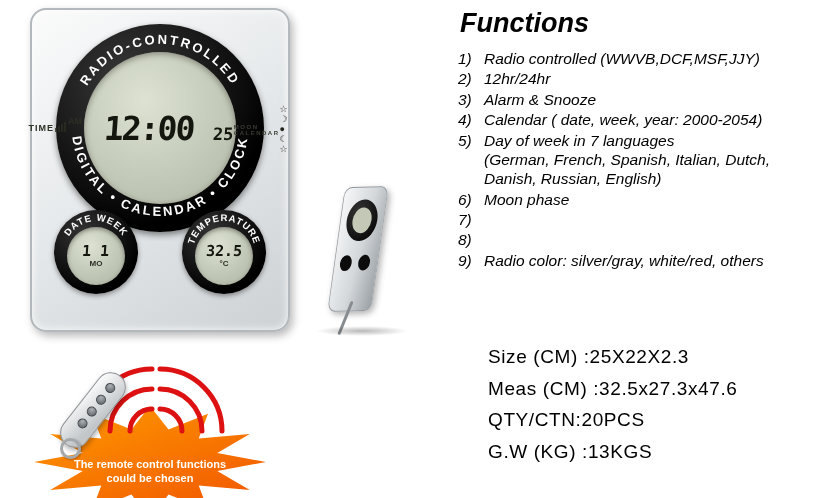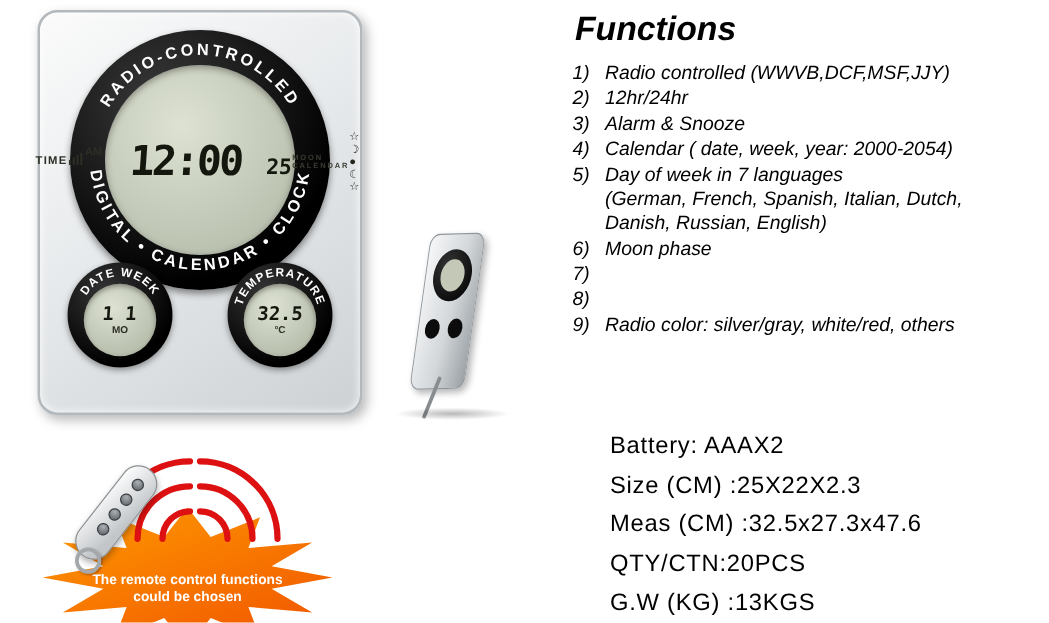--- a/index.html
+++ b/index.html
@@ -255,20 +255,19 @@
     <div class="fn-item">
       <span class="fn-num">8)</span>
     </div>
     <div class="fn-item">
       <span class="fn-num">9)</span>
       <span class="fn-text">Radio color: silver/gray,  white/red, others</span>
     </div>
   </div>
 
   <div class="specs">
-    <div class="spec-line">Battery:  AAAX2</div>
     <div class="spec-line">Size (CM) :25X22X2.3</div>
     <div class="spec-line">Meas (CM) :32.5x27.3x47.6</div>
     <div class="spec-line">QTY/CTN:20PCS</div>
     <div class="spec-line">G.W (KG) :13KGS</div>
   </div>
 
 </div>
 
 </body></html>

